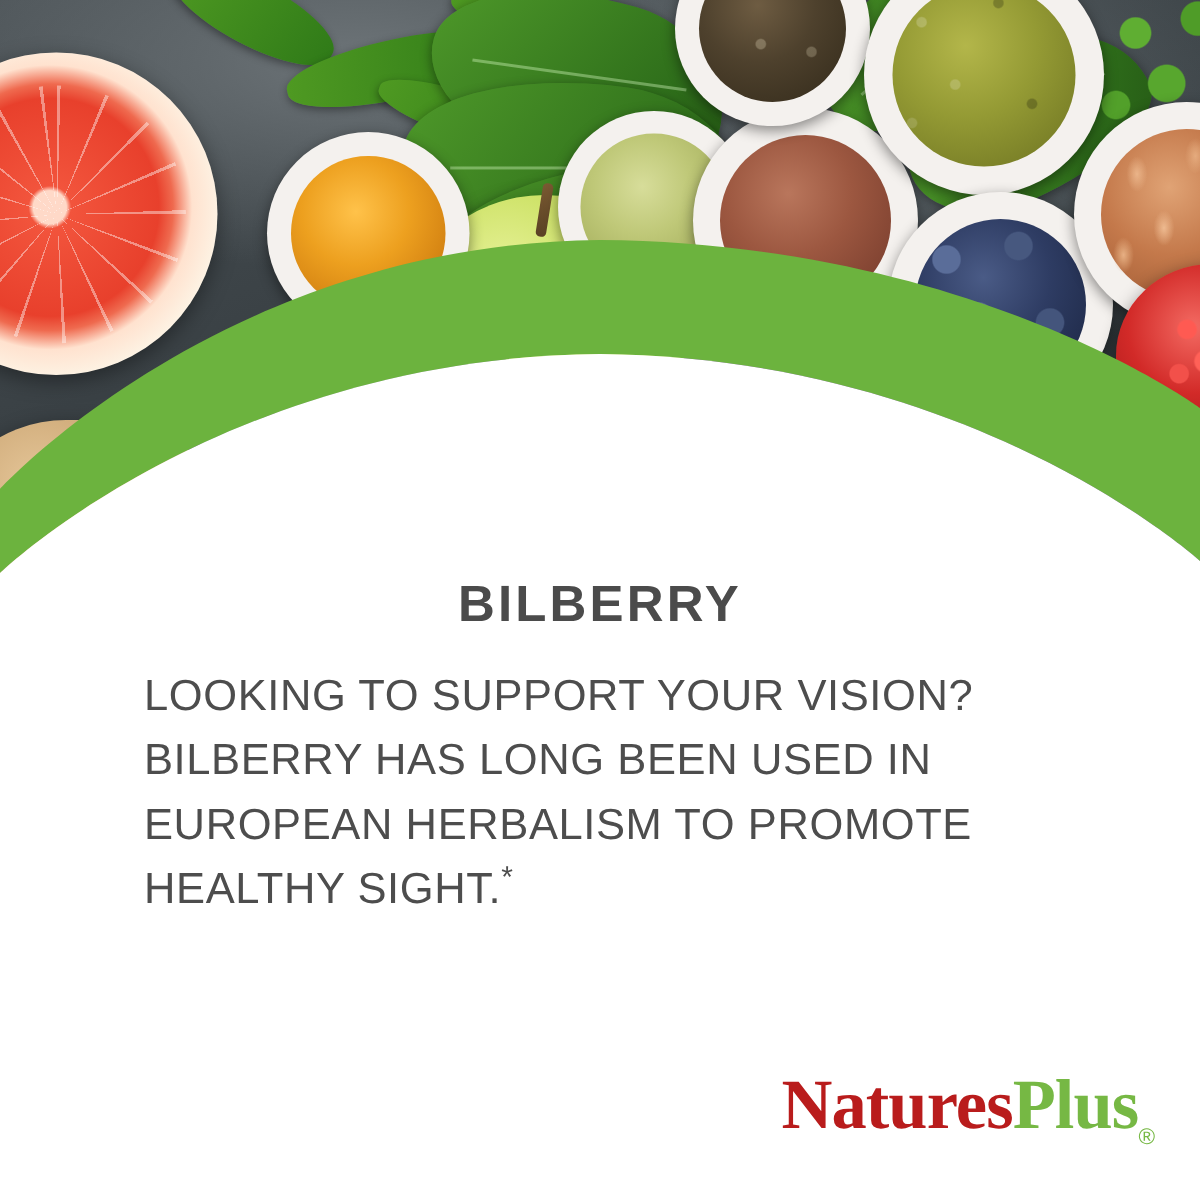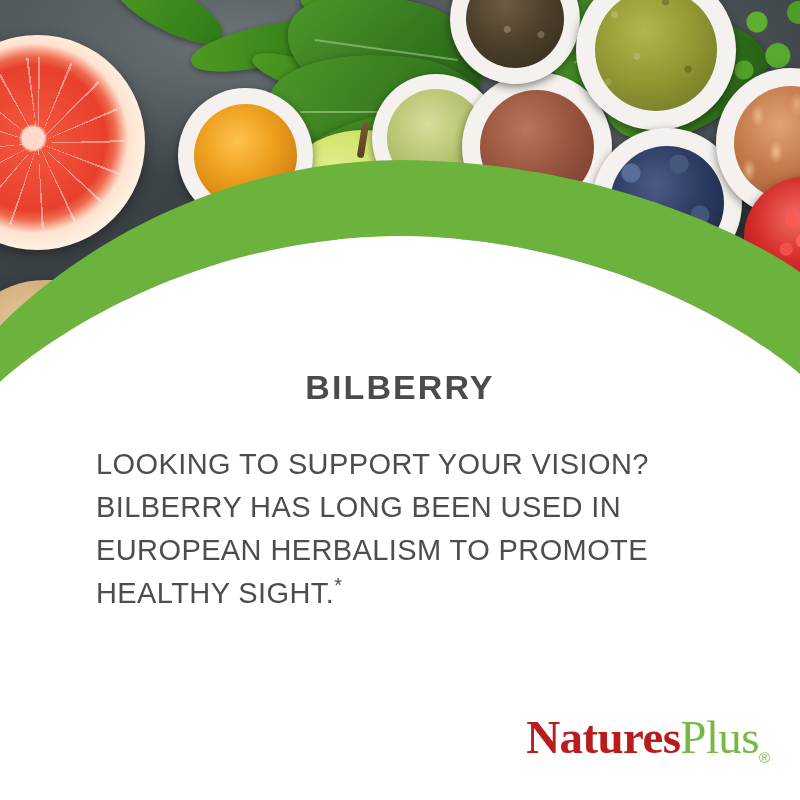--- a/index.html
+++ b/index.html
@@ -222,21 +222,21 @@
   }
 
   
   .content {
     position:absolute; left:0; top:0;
     width:800px; height:800px;
     z-index:5;
   }
 
   .title {
-    position:absolute; left:0; top:368px; width:800px;
+    position:absolute; left:0; top:384px; width:800px;
     text-align:center;
     font-size:34px;
     font-weight:bold;
     letter-spacing:2.1px;
     color:#4b4b4b;
   }
 
   .body-copy {
     position:absolute; left:96px; top:443px; width:608px;
     font-size:29px;
@@ -252,21 +252,21 @@
 
   
   .logo {
     position:absolute; right:30px; bottom:35px;
     font-family:"Liberation Serif", serif;
     font-size:47px;
     line-height:1;
     white-space:nowrap;
   }
   .logo .natures { color:#b91c1c; font-weight:bold; letter-spacing:-.6px; }
-  .logo .plus    { color:#76b844; font-weight:normal; letter-spacing:-.6px; }
+  .logo .plus    { color:#76b844; font-weight:bold; letter-spacing:-.6px; }
   .logo .reg     { color:#76b844; font-size:15px; vertical-align:sub; font-family:"Liberation Sans", sans-serif; }
 </style>
 </head>
 <body>
 
 <div class="card">
 
   <div class="photo-band">
     <div class="slate"></div>
 

